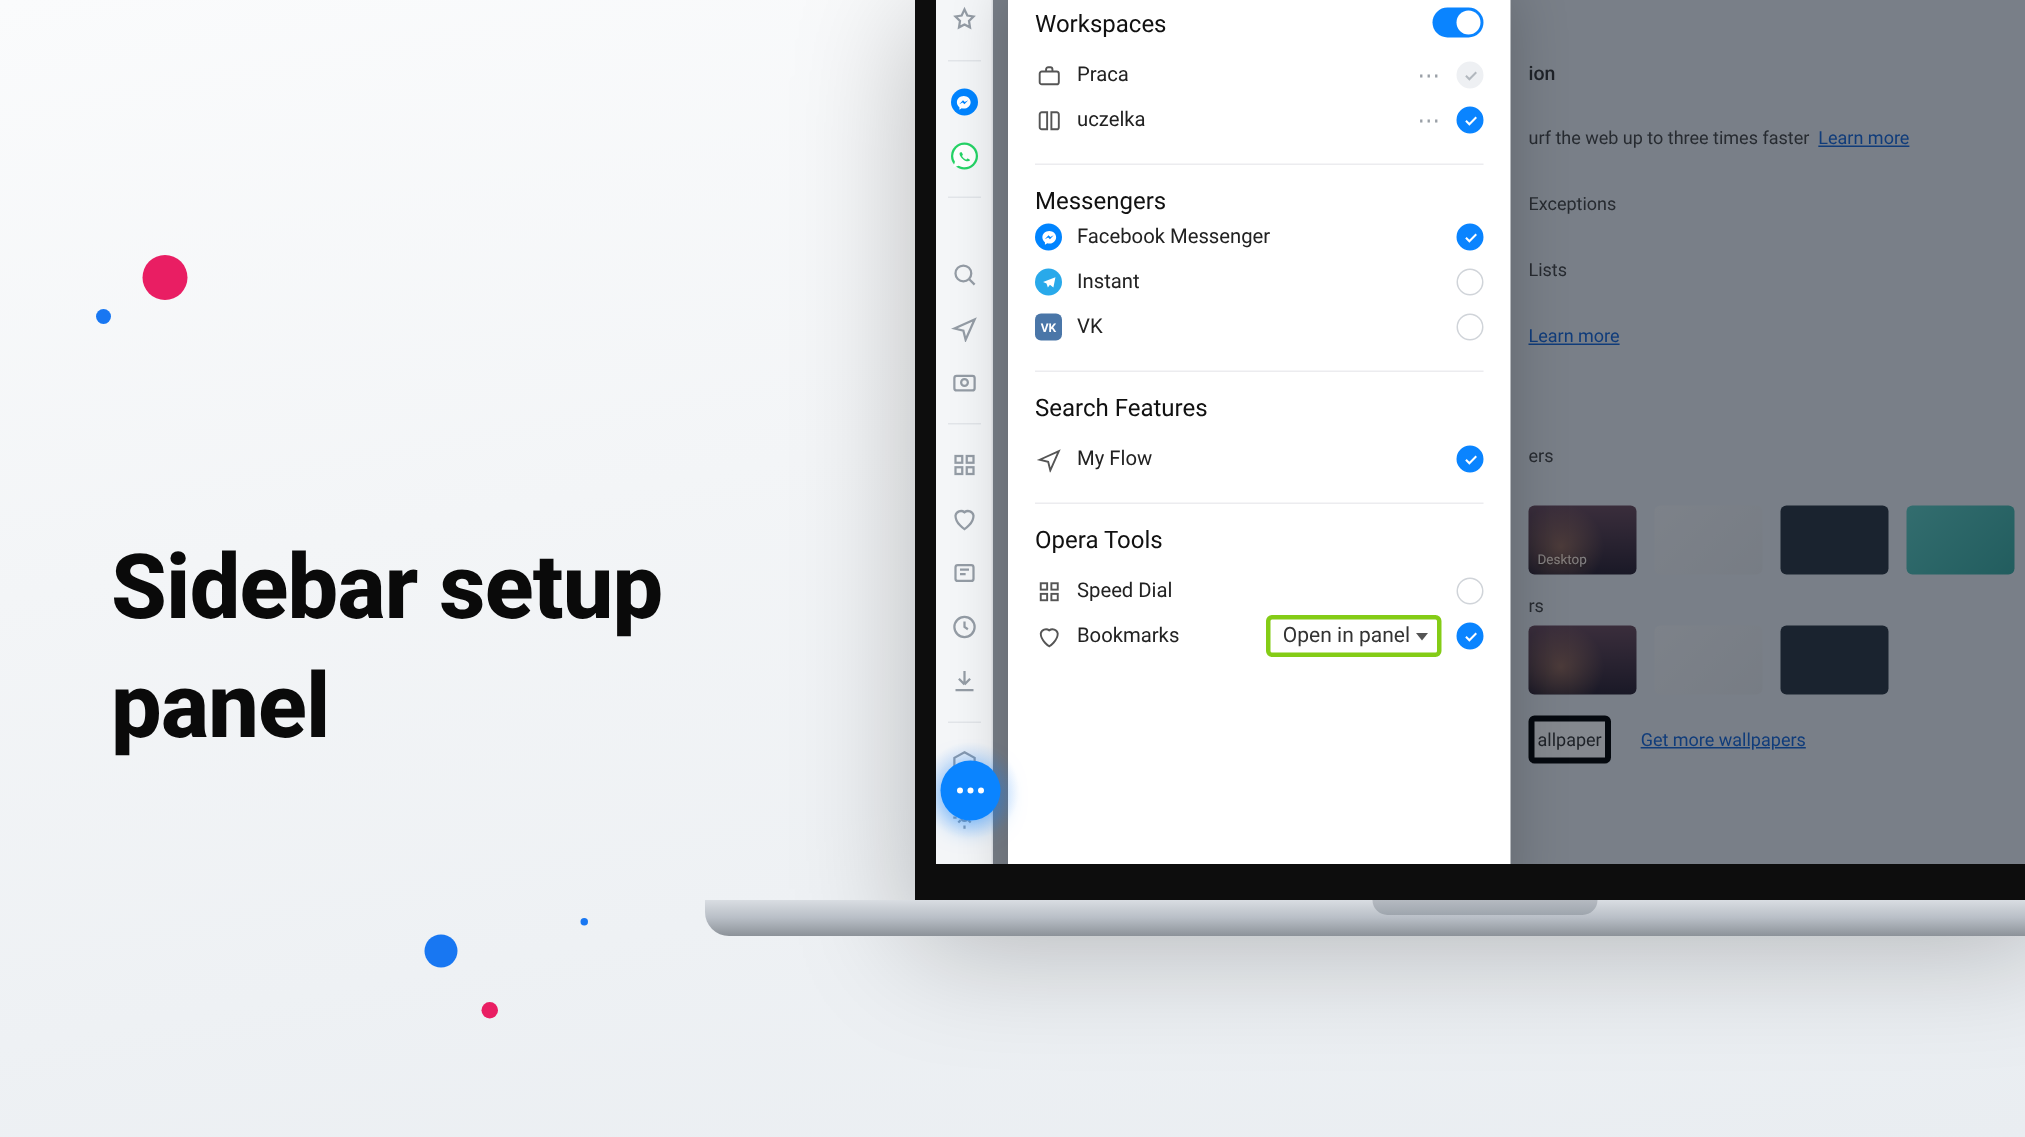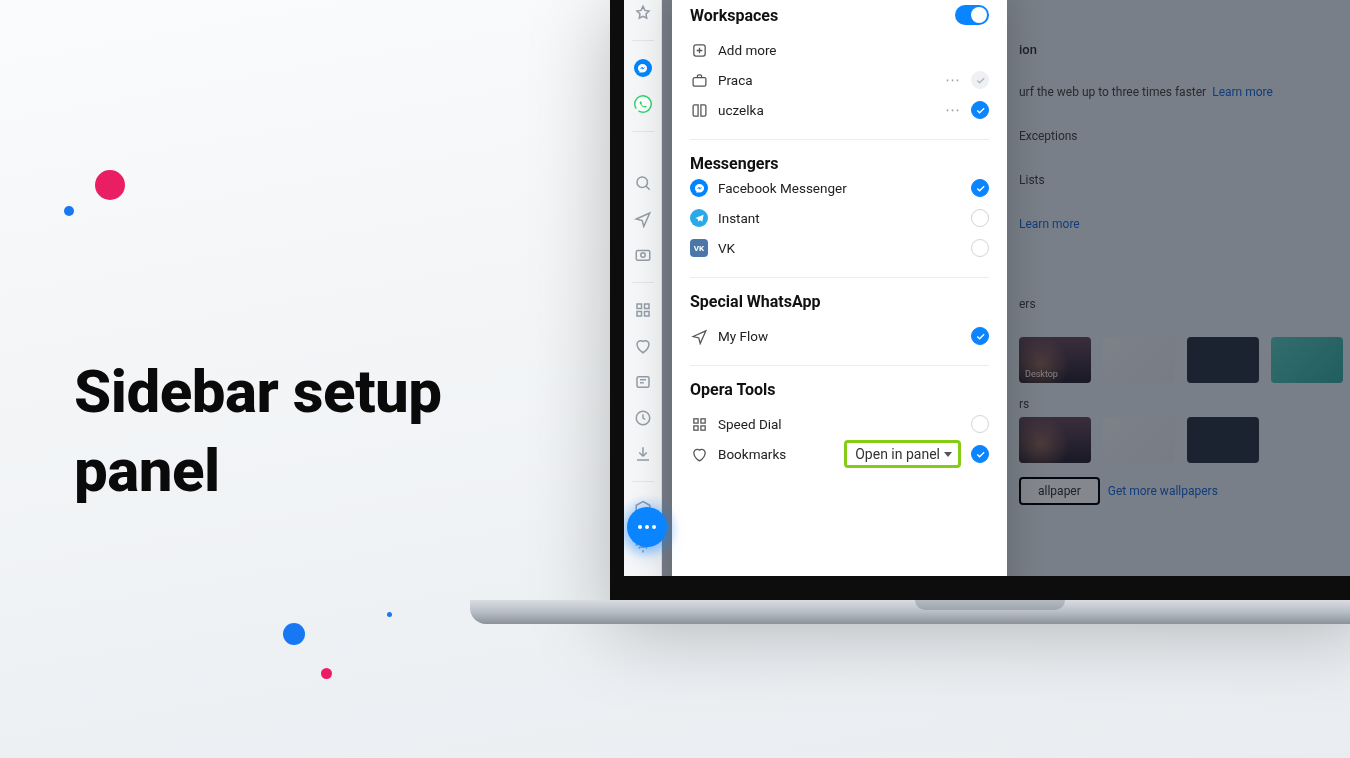--- a/index.html
+++ b/index.html
@@ -35,35 +35,35 @@
 
   .fab-halo { position:absolute; bottom: 16px; left: -10px; width: 66px; height: 66px; border-radius:50%; background: radial-gradient(circle, rgba(24,119,242,.35) 0%, rgba(24,119,242,0) 70%); z-index:4; }
   .fab { position:absolute; bottom: 29px; left: 3px; width: 40px; height: 40px; border-radius:50%; background:#0a84ff; display:flex; align-items:center; justify-content:center; gap:3px; z-index:5; box-shadow: 0 4px 16px rgba(10,132,255,.5); }
   .fab span { width:4px; height:4px; background:#fff; border-radius:50%; }
 
   
   .settings-bg { position:absolute; inset:0; padding: 40px 0 0 395px; color:#333; }
   .overlay { position:absolute; inset:0; background: rgba(10,18,30,.5); z-index:2; }
   .settings-bg .row-label { font-size:13px; font-weight:500; color:#333; margin:8px 0 4px; }
   .settings-bg .sub { font-size:12px; color:#444; margin-bottom:6px; display:flex; gap:6px; align-items:center;}
-  .settings-bg .link { color:#1766d6; font-size:12px; }
+  .settings-bg .link { color:#1766d6; text-decoration: underline; font-size:12px; }
   .settings-bg .gap-lg { height: 24px; }
   .thumbs-row { display:flex; gap:12px; margin-bottom:14px; }
   .thumb { width:72px; height:46px; border-radius:4px; background:#2a3440; }
   .thumb.light { background: linear-gradient(135deg,#f0f2f5,#e4e7eb); }
   .thumb.sunset { background: linear-gradient(180deg,#6b4a5a 0%, #2a2030 100%); position:relative; overflow:hidden; }
   .thumb.sunset::after{content:"";position:absolute;inset:0;background:radial-gradient(circle at 30% 60%,rgba(255,180,120,.4),transparent 50%);}
   .thumb.teal{background:linear-gradient(135deg,#5cc9c0,#3aa89f);}
   .thumb .cap { position:absolute; bottom:4px; left:6px; font-size:9px; color:#fff; text-shadow:0 1px 2px rgba(0,0,0,.6);}
-  .btn-outline { display:inline-block; font-size:12px; padding:5px 17px; border:2px solid #000000; border-radius:4px; background:#fff; color:#333; margin-right:4px; }
+  .btn-outline { display:inline-block; font-size:12px; padding:5px 2px; border:4px solid #000000; border-radius:4px; background:#fff; color:#333; margin-right:16px; }
 
   
   .panel { position:absolute; top:-9px; left:48px; width:335px; bottom:-24px; background:#fff; border-radius:8px; box-shadow: 0 8px 40px rgba(0,0,0,.2); z-index:3; padding: 20px 18px 12px; overflow:hidden; }
   .section-head { display:flex; align-items:center; justify-content:space-between; margin-bottom:10px; }
-  .section-title { font-size:16px; font-weight:700; color:#111; }
+  .section-title { font-size:16px; font-weight:400; color:#111; }
   .toggle { width:34px; height:20px; background:#0a84ff; border-radius:10px; position:relative; }
   .toggle::after { content:""; position:absolute; right:2px; top:2px; width:16px; height:16px; border-radius:50%; background:#fff; }
   .list-item { display:flex; align-items:center; height:30px; font-size:13.5px; color:#222; gap:10px; }
   .li-icon { width:18px; height:18px; display:flex; align-items:center; justify-content:center; color:#555; flex-shrink:0; }
   .li-icon svg { width:17px; height:17px; }
   .li-label { flex:1; }
   .li-dots { width:16px; color:#9aa0a7; font-size:15px; letter-spacing:1px; cursor:pointer; }
   .chk { width:18px; height:18px; border-radius:50%; border:1.5px solid #d0d4d9; flex-shrink:0; }
   .chk.on { background:#0a84ff; border-color:#0a84ff; display:flex; align-items:center; justify-content:center; }
   .chk.on svg{width:11px;height:11px;}
@@ -227,29 +227,20 @@
 
       <div class="panel">
 
         <div class="section-head">
           <div class="section-title">Workspaces</div>
           <div class="toggle"></div>
         </div>
         <div class="list-item">
           <span class="li-icon">
               <svg viewBox="0 0 24 24" fill="none" stroke="currentColor" stroke-width="1.8">
-                <rect x="4" y="4" width="16" height="16" rx="3"></rect>
-                <path d="M12 8v8M8 12h8"></path>
-              </svg>
-            </span>
-          <span class="li-label">Add more</span>
-        </div>
-        <div class="list-item">
-          <span class="li-icon">
-              <svg viewBox="0 0 24 24" fill="none" stroke="currentColor" stroke-width="1.8">
                 <rect x="3" y="8" width="18" height="12" rx="2"></rect>
                 <path d="M9 8V6a2 2 0 0 1 2-2h2a2 2 0 0 1 2 2v2"></path>
               </svg>
             </span>
           <span class="li-label">Praca</span>
           <span class="li-dots">⋯</span>
           <span class="chk muted">
               <svg viewBox="0 0 24 24" fill="none" stroke="#6b7580" stroke-width="3">
                 <path d="M5 12l5 5L20 7"></path>
               </svg>
@@ -294,21 +285,21 @@
           <span class="li-label">Instant</span>
           <span class="chk"></span>
         </div>
         <div class="list-item">
           <span class="app-badge badge-vk">VK</span>
           <span class="li-label">VK</span>
           <span class="chk"></span>
         </div>
 
         <hr>
-        <div class="section-title" style="margin-bottom:10px">Special WhatsApp</div>
+        <div class="section-title" style="margin-bottom:10px">Search Features</div>
         <div class="list-item">
           <span class="li-icon">
               <svg viewBox="0 0 24 24" fill="none" stroke="currentColor" stroke-width="1.8">
                 <path d="M3 12l18-8-8 18-2-8z"></path>
               </svg>
             </span>
           <span class="li-label">My Flow</span>
           <span class="chk on">
               <svg viewBox="0 0 24 24" fill="none" stroke="#fff" stroke-width="3">
                 <path d="M5 12l5 5L20 7"></path>

